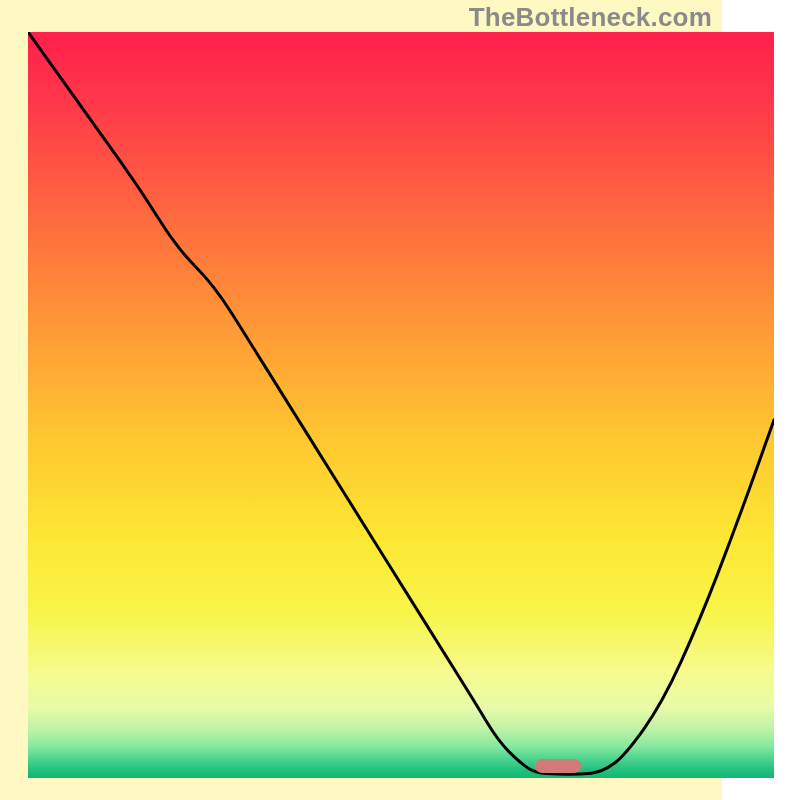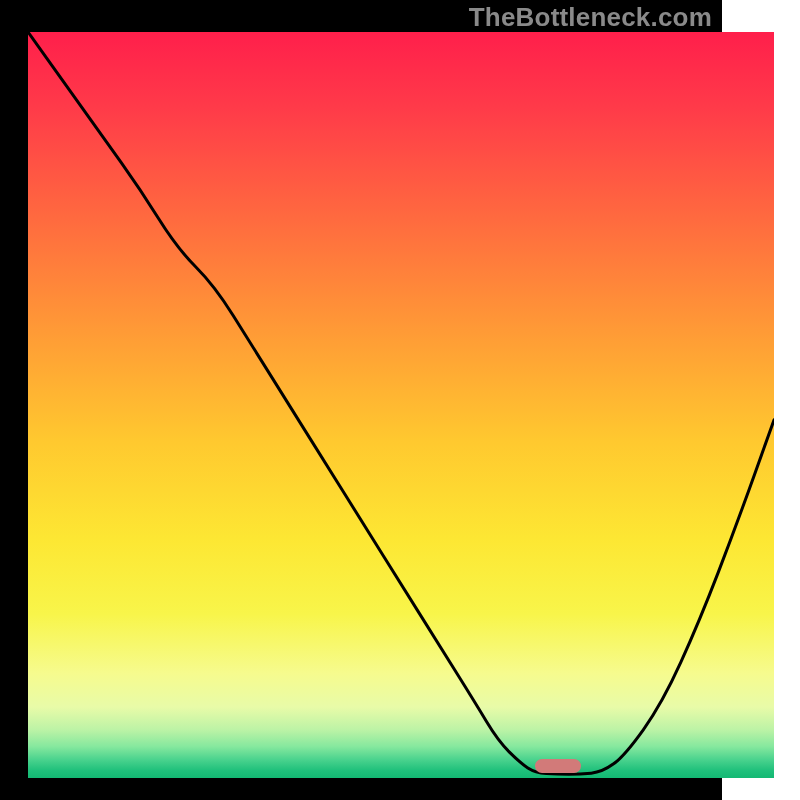--- a/index.html
+++ b/index.html
@@ -7,21 +7,21 @@
     padding: 0;
     width: 800px;
     height: 800px;
     background: #ffffff;
     overflow: hidden;
   }
   .frame {
     position: relative;
     width: 722px;
     height: 800px;
-    background: #000000;
+    background: #fef9c3;
   }
   .watermark {
     position: absolute;
     top: 2px;
     right: 10px;
     font-family: Arial, Helvetica, sans-serif;
     font-size: 26px;
     font-weight: 600;
     color: #8a8a8a;
     letter-spacing: 0.2px;

